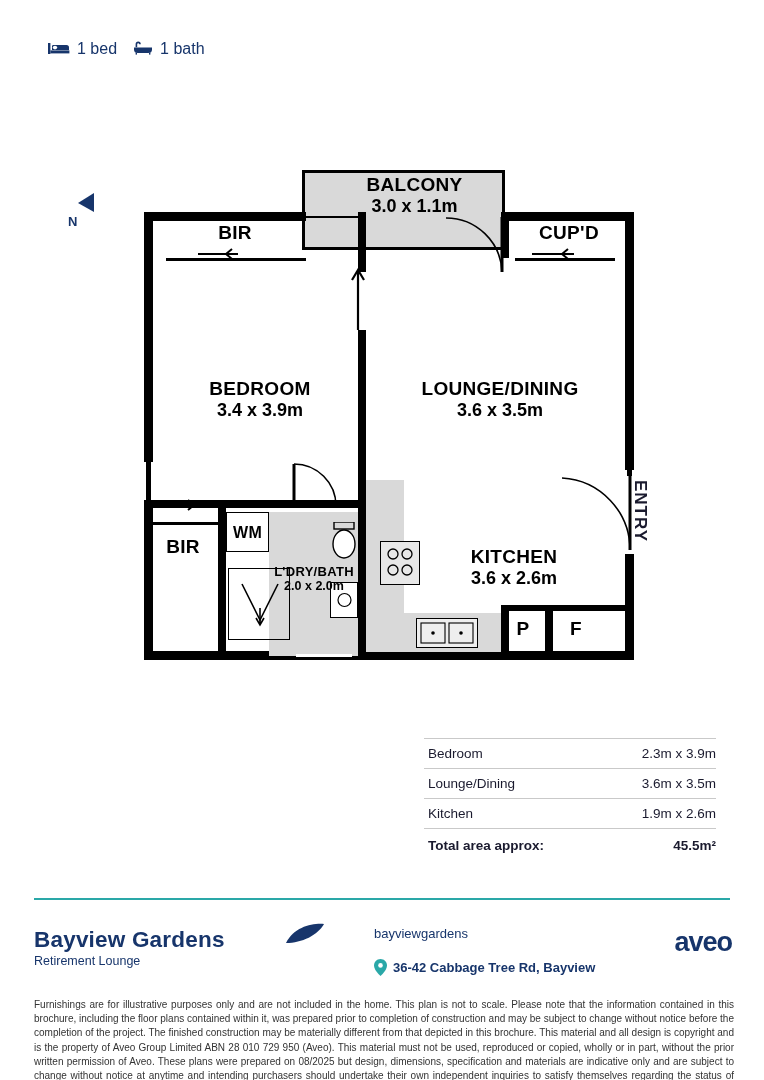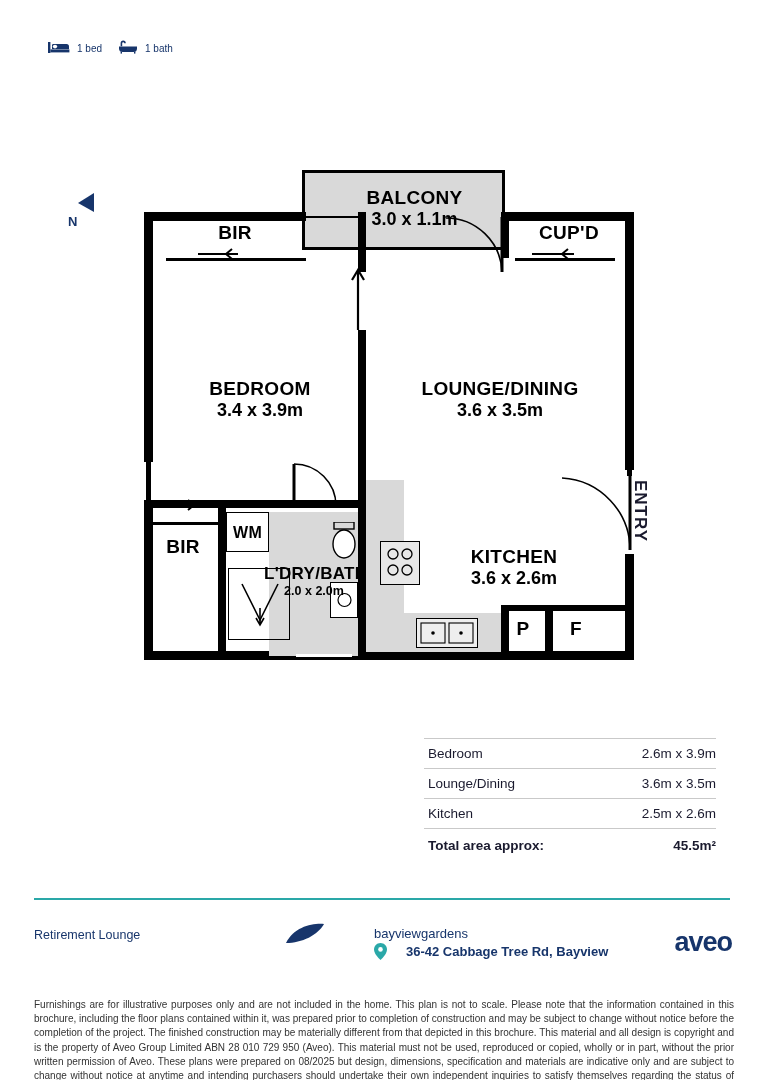--- a/index.html
+++ b/index.html
@@ -34,21 +34,21 @@
     align-items: center;
     gap: 16px;
     font-size: 14px;
     color: #17356b;
   }
   .spec {
     display: flex;
     align-items: center;
     gap: 7px;
   }
-  .spec-label { font-size: 10px; }
+  .spec-label { font-size: 16px; }
 
   
   #plan {
     position: absolute;
     left: 0;
     top: 150px;
     width: 764px;
     height: 530px;
   }
   .wall {
@@ -65,21 +65,21 @@
   }
   .label {
     position: absolute;
     text-align: center;
     font-weight: bold;
     line-height: 1.18;
     color: #000;
   }
   .label .name { font-size: 19px; letter-spacing: 0.3px; }
   .label .dim { font-size: 18px; }
-  .label.small .name { font-size: 17px; }
+  .label.small .name { font-size: 13px; }
   .label.small .dim { font-size: 12.5px; }
   .label.tiny .name { font-size: 16px; }
 
   .thinline {
     position: absolute;
     background: #000;
   }
   .boxline {
     position: absolute;
     border: 1.5px solid #000;
@@ -153,22 +153,22 @@
   #contact {
     position: absolute;
     left: 340px; top: 10px;
     font-size: 13px;
     color: #17356b;
     line-height: 1.35;
   }
   #contact .addr {
     display: flex;
     align-items: center;
-    gap: 19px;
-    margin-top: 0;
+    gap: 6px;
+    margin-top: 16px;
     font-weight: bold;
   }
   #aveo-logo {
     position: absolute;
     right: 2px; top: 12px;
     font-size: 27px;
     font-weight: bold;
     color: #17356b;
     letter-spacing: -1px;
   }
@@ -336,21 +336,21 @@
 
   <div class="thinline" style="left:296px; top:504px; width:56px; height:3px; background:#fff;"></div>
 
   <svg style="position:absolute; left:560px; top:322px;" width="76" height="84" viewBox="0 0 76 84">
     <path d="M70 2 L70 78" stroke="#000" stroke-width="3"></path>
     <path d="M70 78 A72 72 0 0 0 2 6" fill="none" stroke="#000" stroke-width="1.6"></path>
   </svg>
 
   <div class="thinline" style="left:627px; top:310px; width:5px; height:16px;"></div>
 
-  <div class="label" style="left:303px; top:37px; width:223px;">
+  <div class="label" style="left:303px; top:24px; width:223px;">
     <div class="name">BALCONY</div>
     <div class="dim">3.0 x 1.1m</div>
   </div>
 
   <div class="label" style="left:160px; top:228px; width:200px;">
     <div class="name">BEDROOM</div>
     <div class="dim">3.4 x 3.9m</div>
   </div>
 
   <div class="label" style="left:370px; top:228px; width:260px;">
@@ -387,40 +387,41 @@
   <div class="label" style="left:556px; top:468px; width:40px;">
     <div class="name">F</div>
   </div>
 
   <div class="vert-text" style="left:630px; top:330px;">ENTRY</div>
 </div>
 
 <div id="area-table">
   <div class="row">
     <span>Bedroom</span>
-    <span class="val">2.6m x 3.9m</span>
+    <span class="val">2.3m x 3.9m</span>
   </div>
   <div class="row">
     <span>Lounge/Dining</span>
     <span class="val">3.6m x 3.5m</span>
   </div>
   <div class="row">
     <span>Kitchen</span>
-    <span class="val">2.5m x 2.6m</span>
+    <span class="val">1.9m x 2.6m</span>
   </div>
   <div class="row total">
     <span>Total area approx:</span>
     <span class="val">45.5m²</span>
   </div>
 </div>
 
 <div id="divider"></div>
 
 <div id="footer">
   <div id="brand">
+    <div class="brand-name">Bayview Gardens</div>
     <div class="brand-sub">Retirement Lounge</div>
     <svg style="position:absolute; left:250px; top:-4px;" width="42" height="22" viewBox="0 0 42 22">
       <path d="M2 20 C10 4 28 0 40 1 C34 12 18 20 2 20 Z" fill="#17356b"></path>
     </svg>
   </div>
 
   <div id="contact">
     <div>bayviewgardens</div>
     <div class="addr">
       <svg width="13" height="17" viewBox="0 0 13 17">

